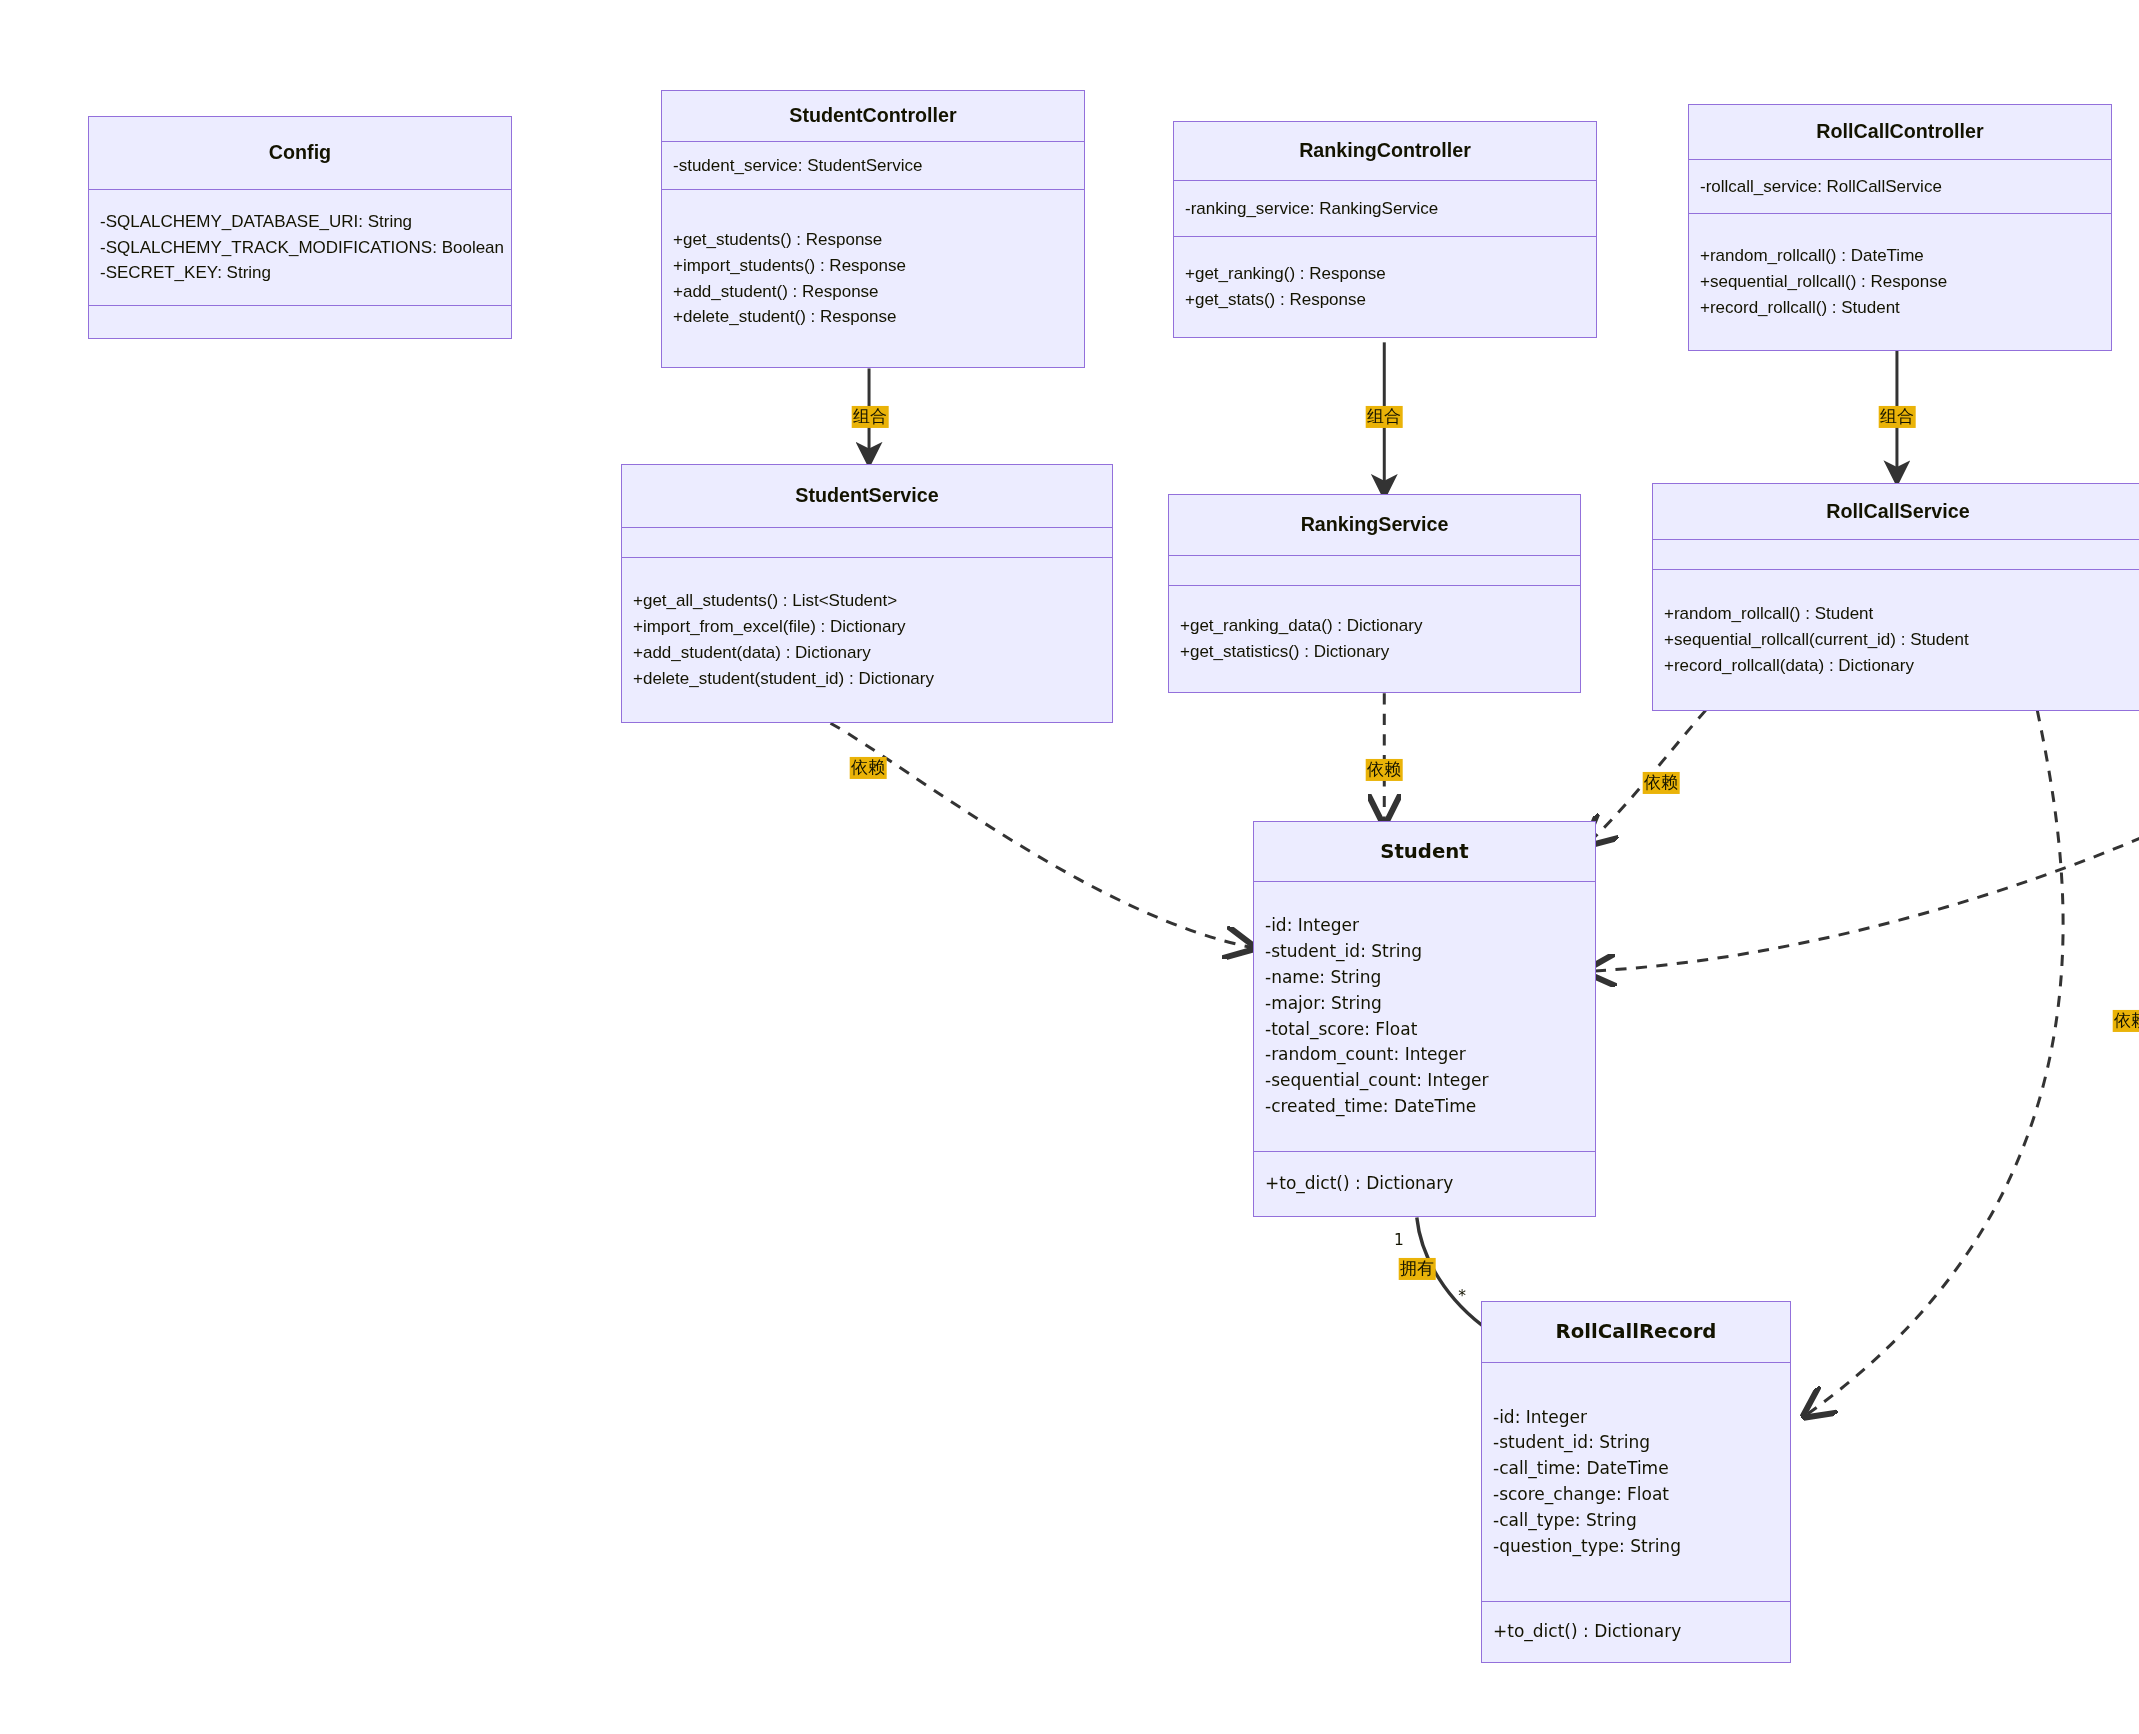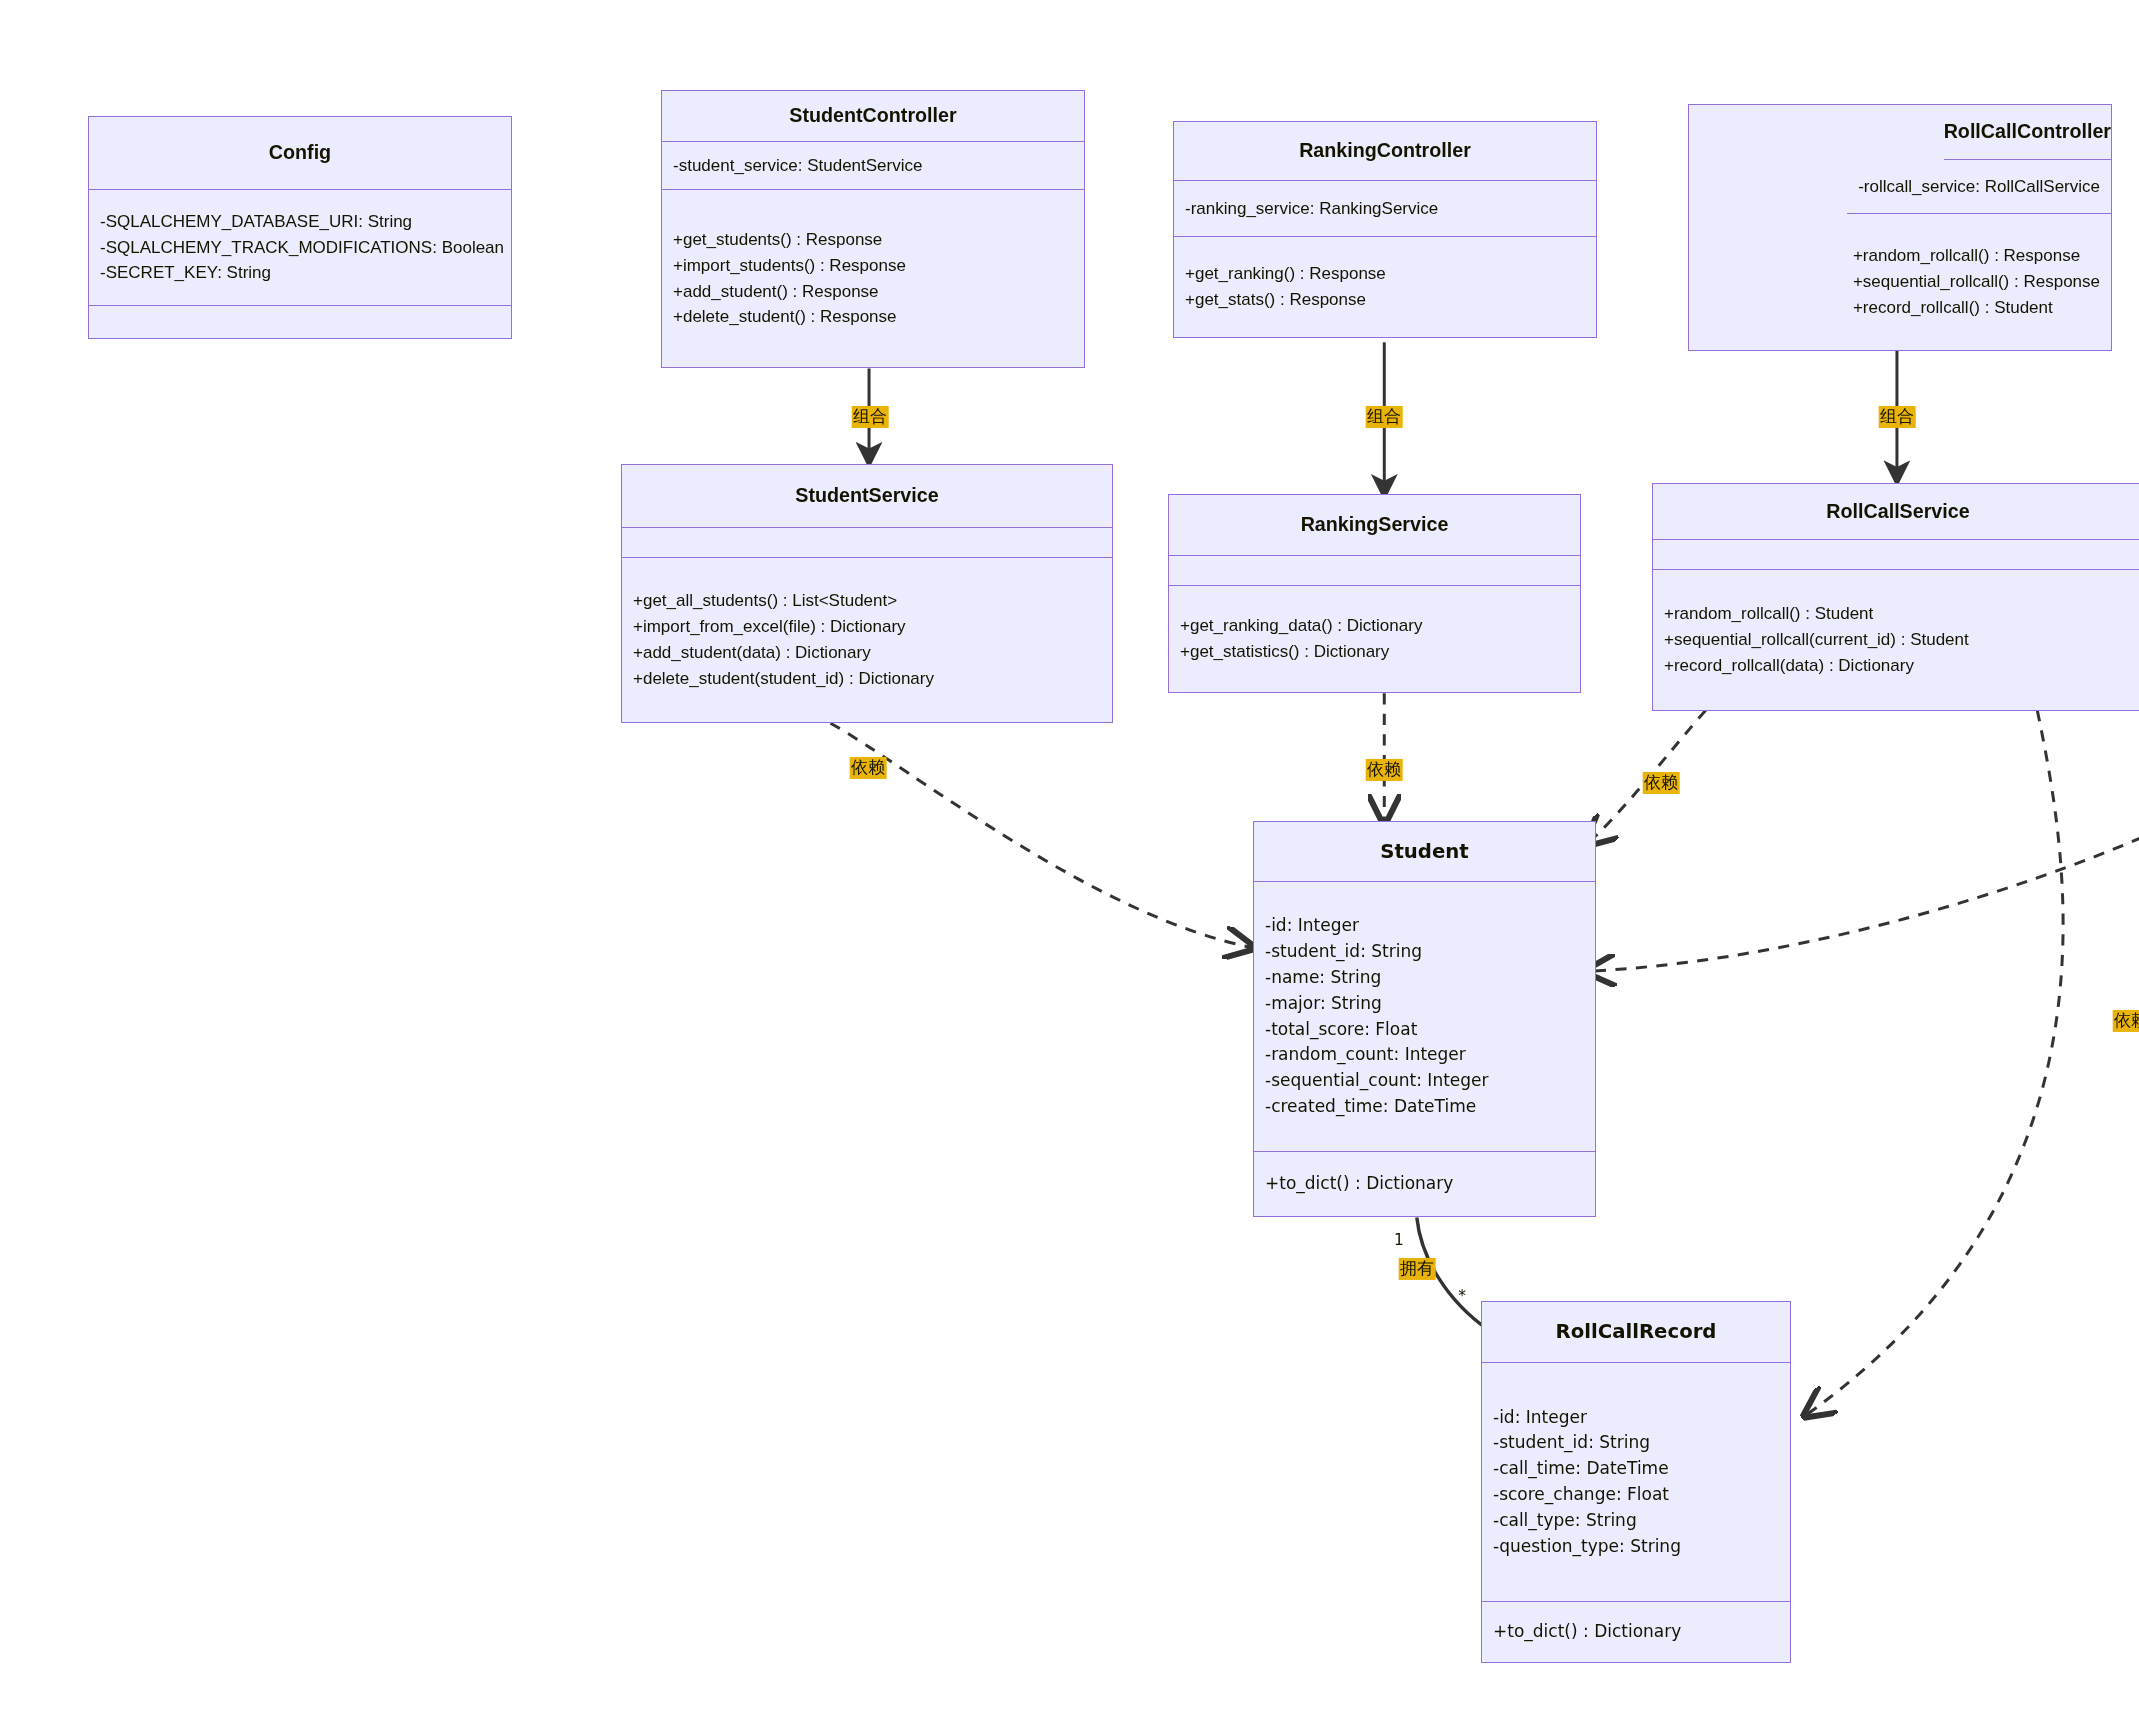--- a/index.html
+++ b/index.html
@@ -186,29 +186,29 @@
     </div>
     <div class="uml-attrs" style="height:56px;">
       <div class="uml-line">-ranking_service: RankingService</div>
     </div>
     <div class="uml-methods">
       <div class="uml-line">+get_ranking() : Response</div>
       <div class="uml-line">+get_stats() : Response</div>
     </div>
   </div>
 
-  <div class="uml-class cond-face" style="left:1688px; top:104px; width:424px; height:247px;align-items:flex-end;">
+  <div class="uml-class cond-face" style="left:1688px; top:104px; width:424px; height:247px;">
     <div class="uml-title-row" style="height:55px;">
       <span class="uml-title">RollCallController</span>
     </div>
     <div class="uml-attrs" style="height:54px;">
       <div class="uml-line">-rollcall_service: RollCallService</div>
     </div>
     <div class="uml-methods">
-      <div class="uml-line">+random_rollcall() : Response</div>
+      <div class="uml-line">+random_rollcall() : DateTime</div>
       <div class="uml-line">+sequential_rollcall() : Response</div>
       <div class="uml-line">+record_rollcall() : Student</div>
     </div>
   </div>
 
   <div class="uml-class cond-face" style="left:621px; top:464px; width:492px; height:259px;">
     <div class="uml-title-row" style="height:63px;">
       <span class="uml-title">StudentService</span>
     </div>
     <div class="uml-attrs empty" style="height:30px;"></div>

